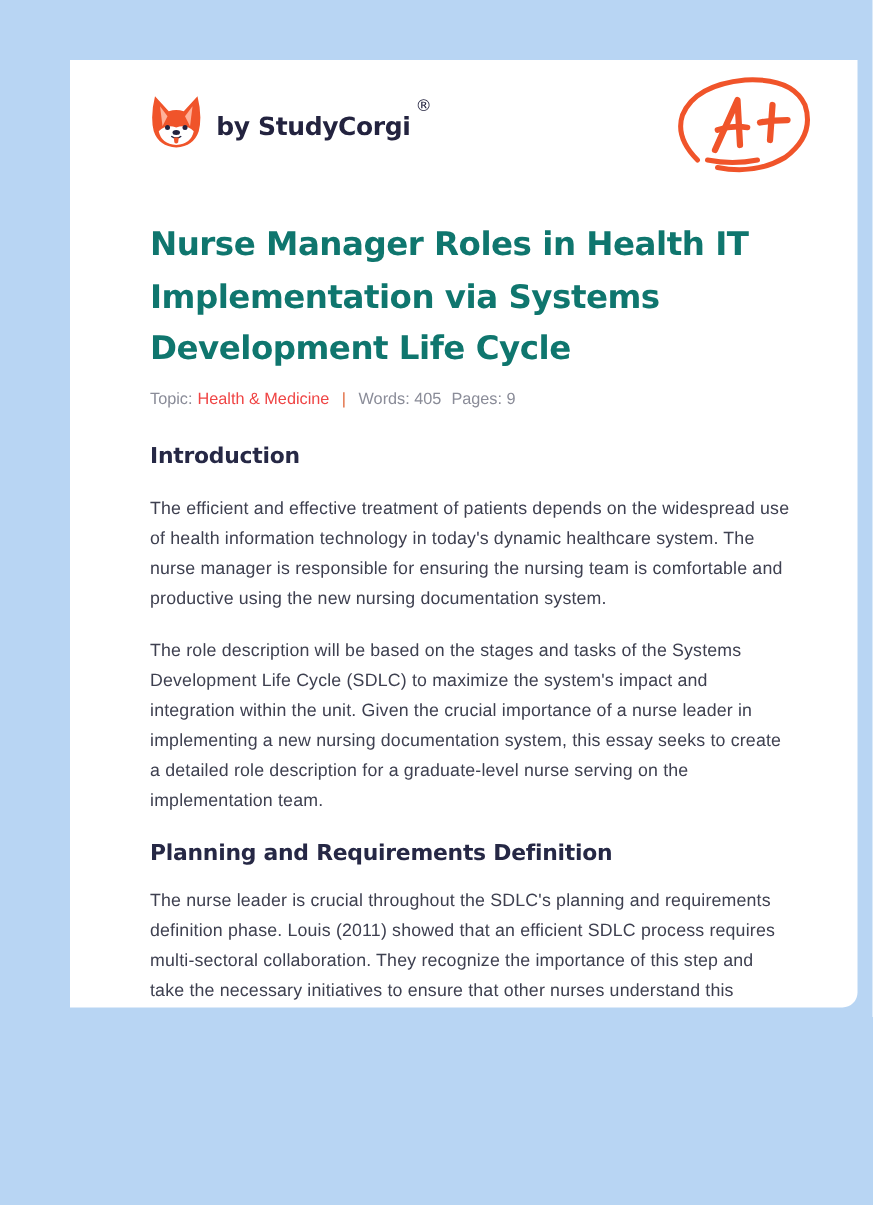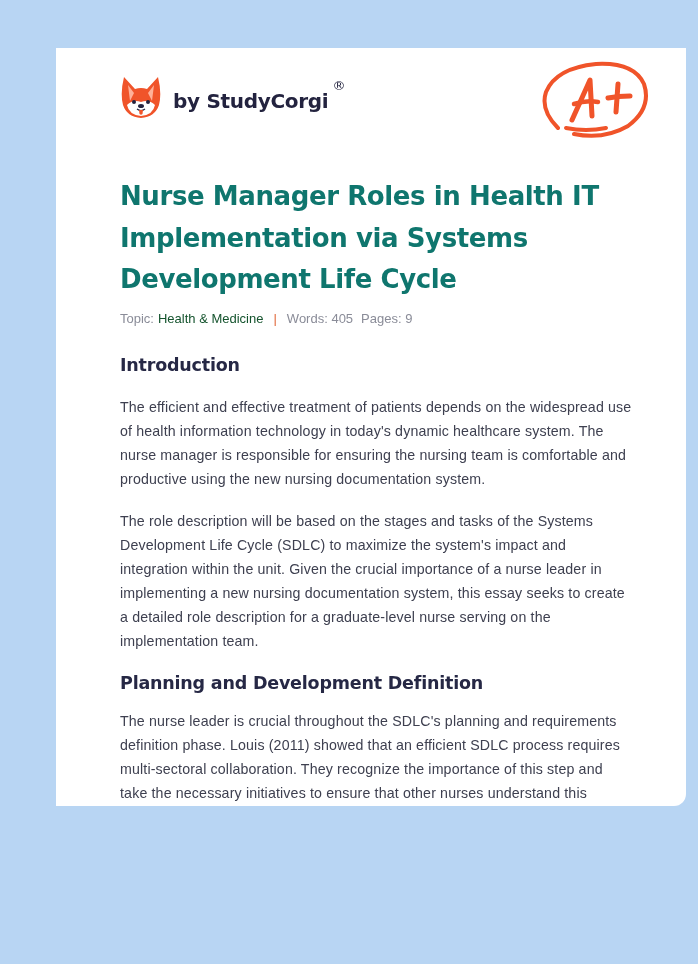--- a/index.html
+++ b/index.html
@@ -38,21 +38,21 @@
       margin: 0;
       font-family: "DejaVu Sans", sans-serif;
       font-weight: bold; font-size: 26px; line-height: 41.5px;
       color: #0f766e; letter-spacing: -0.4px;
     }
     .meta {
       position: absolute; left: 64px; top: 263px;
       font-size: 13px; color: #8a8c98;
       display: flex; align-items: flex-start;
     }
-    .meta .val { color: #14532d; margin-left: 4px; }
+    .meta .val { color: #ef4444; margin-left: 4px; }
     .meta .sep { color: #e0673a; margin: 0 10px; }
     .meta .gap { margin-left: 8px; }
     .content {
       position: absolute; left: 64px; top: 305px; width: 512px;
     }
     h2 {
       margin: 0;
       font-family: "DejaVu Sans", sans-serif;
       font-weight: bold; font-size: 17.5px; color: #262845;
       letter-spacing: -0.2px; line-height: 24px;
@@ -108,17 +108,17 @@
     <span class="val">Health &amp; Medicine</span>
     <span class="sep">|</span>
     <span>Words: 405</span>
     <span class="gap">Pages: 9</span>
   </div>
 
   <div class="content">
     <h2 class="h-intro">Introduction</h2>
     <p class="p1">The efficient and effective treatment of patients depends on the widespread use of health information technology in today's dynamic healthcare system. The nurse manager is responsible for ensuring the nursing team is comfortable and productive using the new nursing documentation system.</p>
     <p class="p2">The role description will be based on the stages and tasks of the Systems Development Life Cycle (SDLC) to maximize the system's impact and integration within the unit. Given the crucial importance of a nurse leader in implementing a new nursing documentation system, this essay seeks to create a detailed role description for a graduate-level nurse serving on the implementation team.</p>
-    <h2 class="h-plan">Planning and Development Definition</h2>
+    <h2 class="h-plan">Planning and Requirements Definition</h2>
     <p>The nurse leader is crucial throughout the SDLC's planning and requirements definition phase. Louis (2011) showed that an efficient SDLC process requires multi-sectoral collaboration. They recognize the importance of this step and take the necessary initiatives to ensure that other nurses understand this phase. This involves consultation with relevant parties such as healthcare workers, IT (information technology) specialists, and executives. The nurse manager verifies that the project aligns with the larger business goals. They complete the process by</p>
   </div>
 
 </div>
 
 </body></html>

